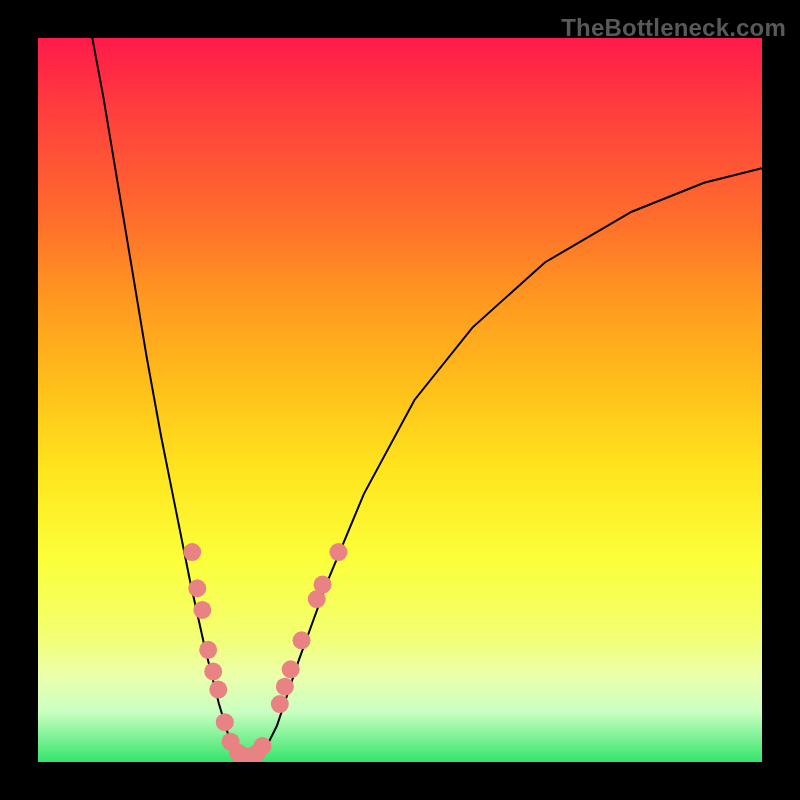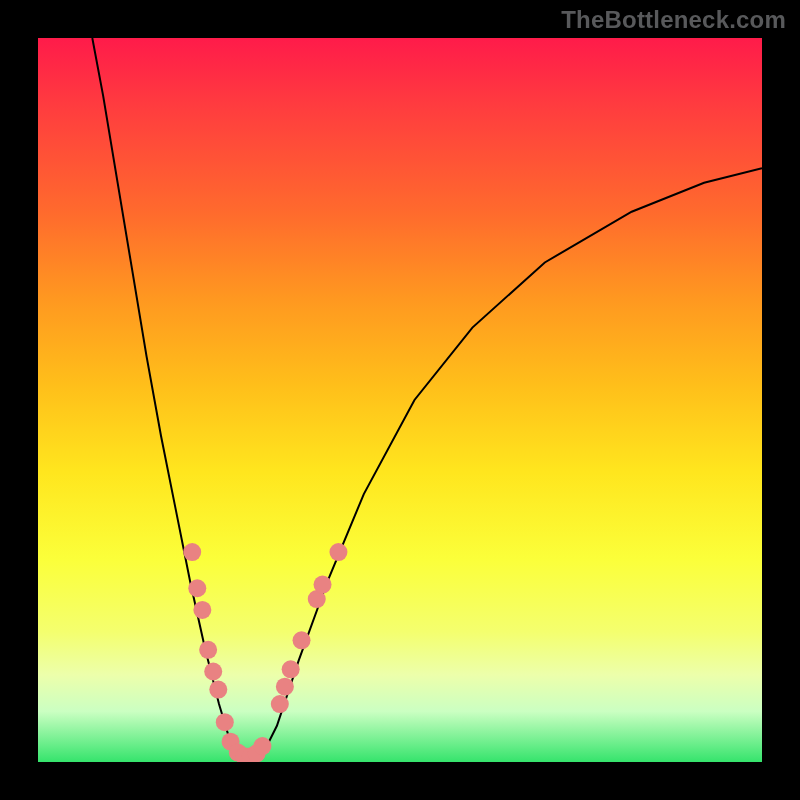--- a/index.html
+++ b/index.html
@@ -34,21 +34,21 @@
       #ffe61e 60%,
       #fbff3a 72%,
       #f4ff6e 82%,
       #ecffab 88%,
       #cbffc2 93%,
       #35e46c 100%
     );
   }
   .watermark {
     position: absolute;
-    top: 6px;
+    top: 14px;
     right: 14px;
     font-size: 24px;
     font-weight: 600;
     color: #58595b;
     letter-spacing: 0.2px;
     text-align: right;
   }
   svg.overlay {
     position: absolute;
     left: 0;

